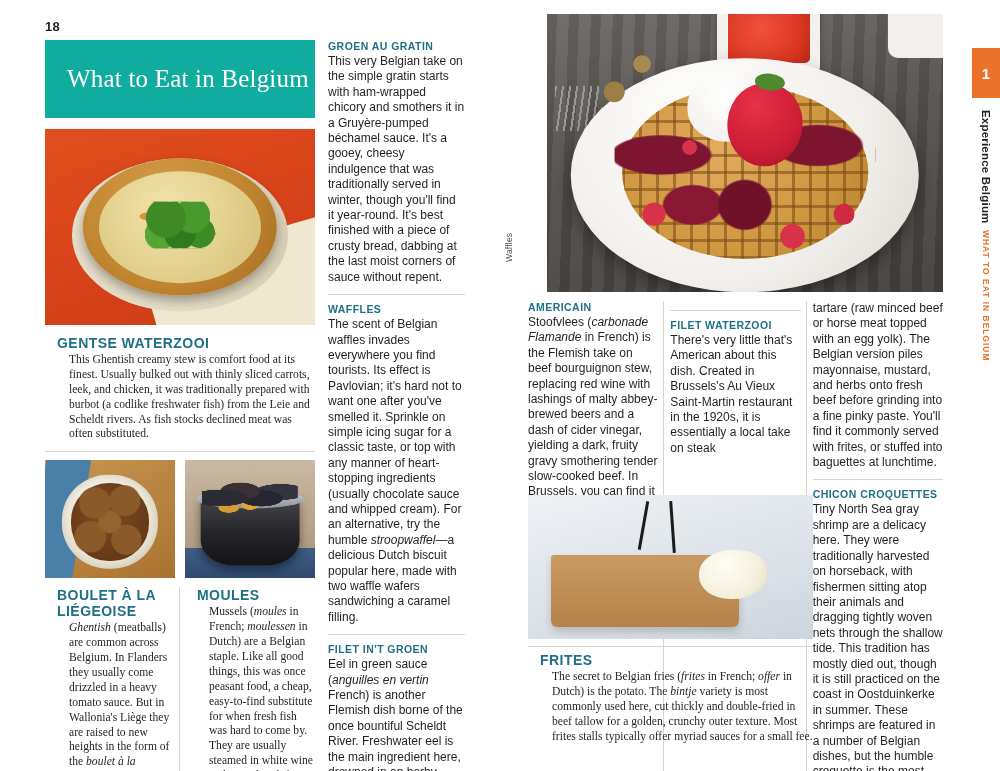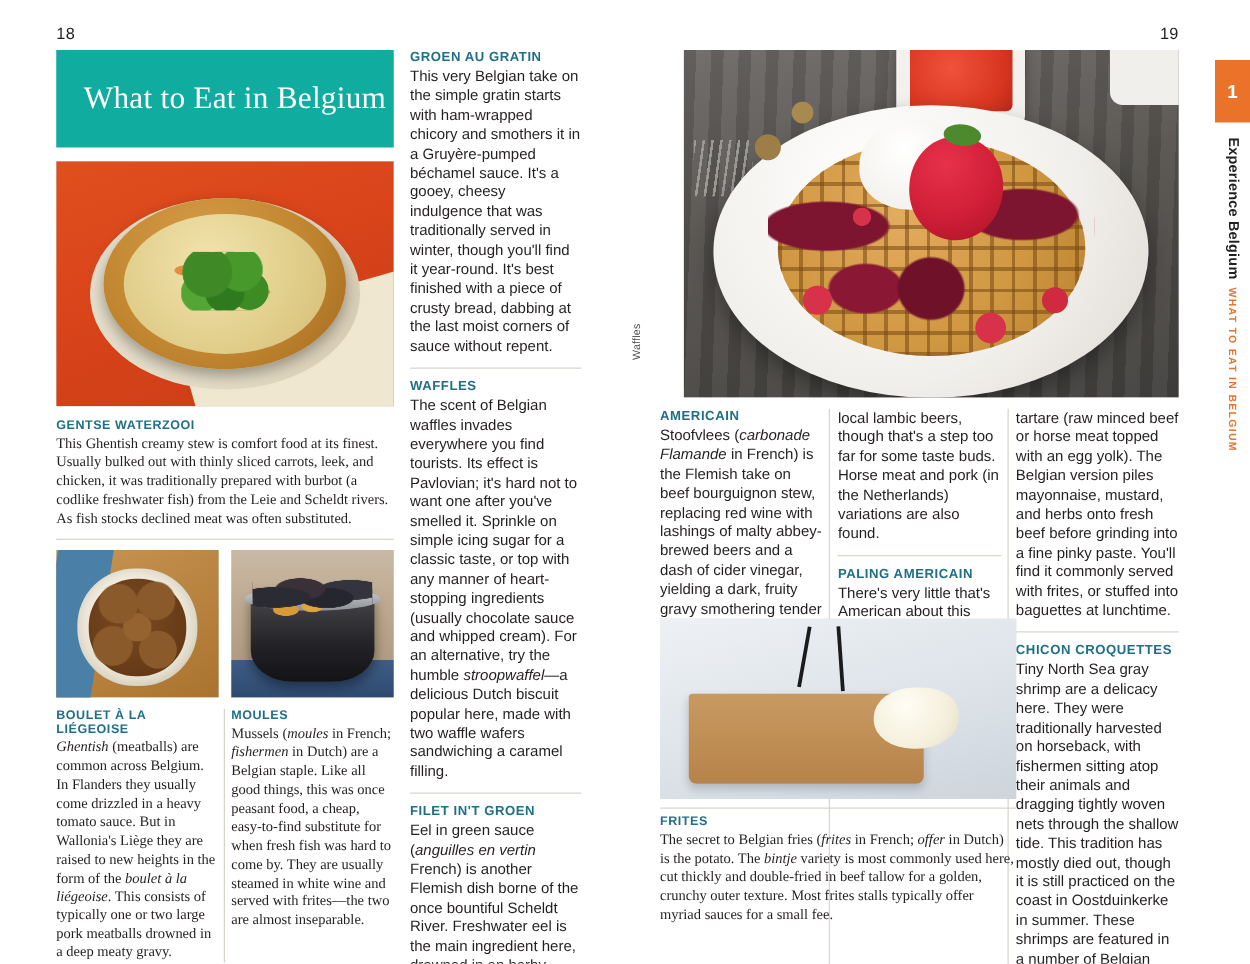--- a/index.html
+++ b/index.html
@@ -23,21 +23,21 @@
   .page {
     position: relative;
     height: 771px;
   }
   .page-left  { width: 500px; padding: 14px 22px 10px 45px; }
   .page-right { width: 500px; padding: 14px 57px 10px 28px; }
 
   .folio {
     font-family: "Liberation Sans", sans-serif;
     font-size: 13px;
-    font-weight: 400;
+    font-weight: 700;
     color: #231f20;
     letter-spacing: .3px;
     height: 26px;
     line-height: 26px;
   }
   .folio-left  { text-align: left; }
   .folio-right { text-align: right; }
 
   
   .left-grid {
@@ -138,33 +138,35 @@
         radial-gradient(ellipse at 18% 55%, #2b2b33 0 26%, transparent 27%),
         radial-gradient(ellipse at 40% 38%, #3a3038 0 24%, transparent 25%),
         radial-gradient(ellipse at 62% 56%, #262630 0 25%, transparent 26%),
         radial-gradient(ellipse at 82% 40%, #34343e 0 23%, transparent 24%),
         radial-gradient(ellipse at 50% 72%, #e0a440 0 12%, transparent 13%),
         radial-gradient(ellipse at 28% 80%, #d79a36 0 10%, transparent 11%); }
 
   
   .cap-head {
     font-family: "Liberation Sans", sans-serif;
-    font-size: 10px;
+    font-size: 14px;
     font-weight: 700;
     color: #1f6f86;
     letter-spacing: .45px;
     margin-bottom: 2px;
+    margin-left: 12px;
   }
   .cap-body {
     font-family: "Liberation Serif", serif;
     font-size: 11.6px;
     line-height: 1.285;
     color: #231f20;
     text-align: left;
     hyphens: auto;
+    margin-left: 24px;
   }
   .cap-body em { font-style: italic; }
 
   .duo-caps { display: flex; gap: 10px; }
   .duo-caps > div { width: 130px; position: relative; }
   .duo-caps > div + div::before {
     content: ""; position: absolute; left: -6px; top: 0; bottom: 0;
     width: 1px; background: #d7d3cb;
   }
 
@@ -381,21 +383,21 @@
           </div>
         </div>
 
         <div class="duo-caps">
           <div>
             <div class="cap-head">BOULET À LA LIÉGEOISE</div>
             <div class="cap-body"><em>Ghentish</em> (meatballs) are common across Belgium. In Flanders they usually come drizzled in a heavy tomato sauce. But in Wallonia's Liège they are raised to new heights in the form of the <em>boulet à la  liégeoise</em>. This consists of typically one or two large pork meatballs drowned in a deep meaty gravy.</div>
           </div>
           <div>
             <div class="cap-head">MOULES</div>
-            <div class="cap-body">Mussels (<em>moules</em> in French; <em>fishermen</em> in Dutch) are a Belgian staple. Like all good things, this was once peasant food, a cheap, easy-to-find substitute for when fresh fish was hard to come by. They are usually steamed in white wine and served with frites—the two are almost inseparable.</div>
+            <div class="cap-body">Mussels (<em>moules</em> in French; <em>moulessen</em> in Dutch) are a Belgian staple. Like all good things, this was once peasant food, a cheap, easy-to-find substitute for when fresh fish was hard to come by. They are usually steamed in white wine and served with frites—the two are almost inseparable.</div>
           </div>
         </div>
 
       </div>
 
       <div class="left-side">
 
         <div class="block">
           <div class="col-head">GROEN AU GRATIN</div>
           <div class="col-text">This very Belgian take on the simple gratin starts with ham-wrapped chicory and smothers it in a Gruyère-pumped béchamel sauce. It's a gooey, cheesy indulgence that was traditionally served in winter, though you'll find it year-round. It's best finished with a piece of crusty bread, dabbing at the last moist corners of sauce without repent.</div>
@@ -414,21 +416,20 @@
           <div class="col-head">FILET IN'T GROEN</div>
           <div class="col-text">Eel in green sauce (<em>anguilles en vertin</em> French) is another Flemish dish borne of the once bountiful Scheldt River. Freshwater eel is the main ingredient here, drowned in an herby stock-and-wine reduction flavored with chervil, sorrel, parsley, and tarragon. It should have just the right balance of earthy and citrus flavors. Even if you're not normally fond of eel, the freshwater variety has a more delicate texture and just falls apart at a touch.</div>
         </div>
 
       </div>
     </div>
   </div>
 
   <div class="page page-right">
 
-    <div class="folio folio-right">19</div>
 
     <div class="right-hero-wrap">
       <div class="hero-caption-rail">
         <span>Waffles</span>
       </div>
       <div class="photo photo-waffle">
         <div class="wf-bg"></div>
         <div class="wf-bowl"></div>
         <div class="wf-cup"></div>
         <div class="wf-fork"></div>
@@ -444,26 +445,23 @@
     <div class="right-cols">
 
       <div class="rc">
         <div class="block">
           <div class="col-head">AMERICAIN</div>
           <div class="col-text">Stoofvlees (<em>carbonade Flamande</em> in French) is the Flemish take on beef bourguignon stew, replacing red wine with lashings of malty abbey-brewed beers and a dash of cider vinegar, yielding a dark, fruity gravy smothering tender slow-cooked beef. In Brussels, you can find it made with sharp-tasting</div>
         </div>
       </div>
 
       <div class="rc">
-        <div class="block">
-          <div class="col-text">local lambic beers, though that's a step too far for some taste buds. Horse meat and pork (in the Netherlands) variations are also found.</div>
-        </div>
         <div class="rule"></div>
         <div class="block">
-          <div class="col-head">PALING AMERICAIN</div>
+          <div class="col-head">FILET WATERZOOI</div>
           <div class="col-text">There's very little that's American about this dish. Created in Brussels's Au Vieux Saint-Martin restaurant in the 1920s, it is essentially a local take on steak</div>
         </div>
       </div>
 
       <div class="rc">
         <div class="block">
           <div class="col-text">tartare (raw minced beef or horse meat topped with an egg yolk). The Belgian version piles mayonnaise, mustard, and herbs onto fresh beef before grinding into a fine pinky paste. You'll find it commonly served with frites, or stuffed into baguettes at lunchtime.</div>
         </div>
         <div class="rule"></div>
         <div class="block">

